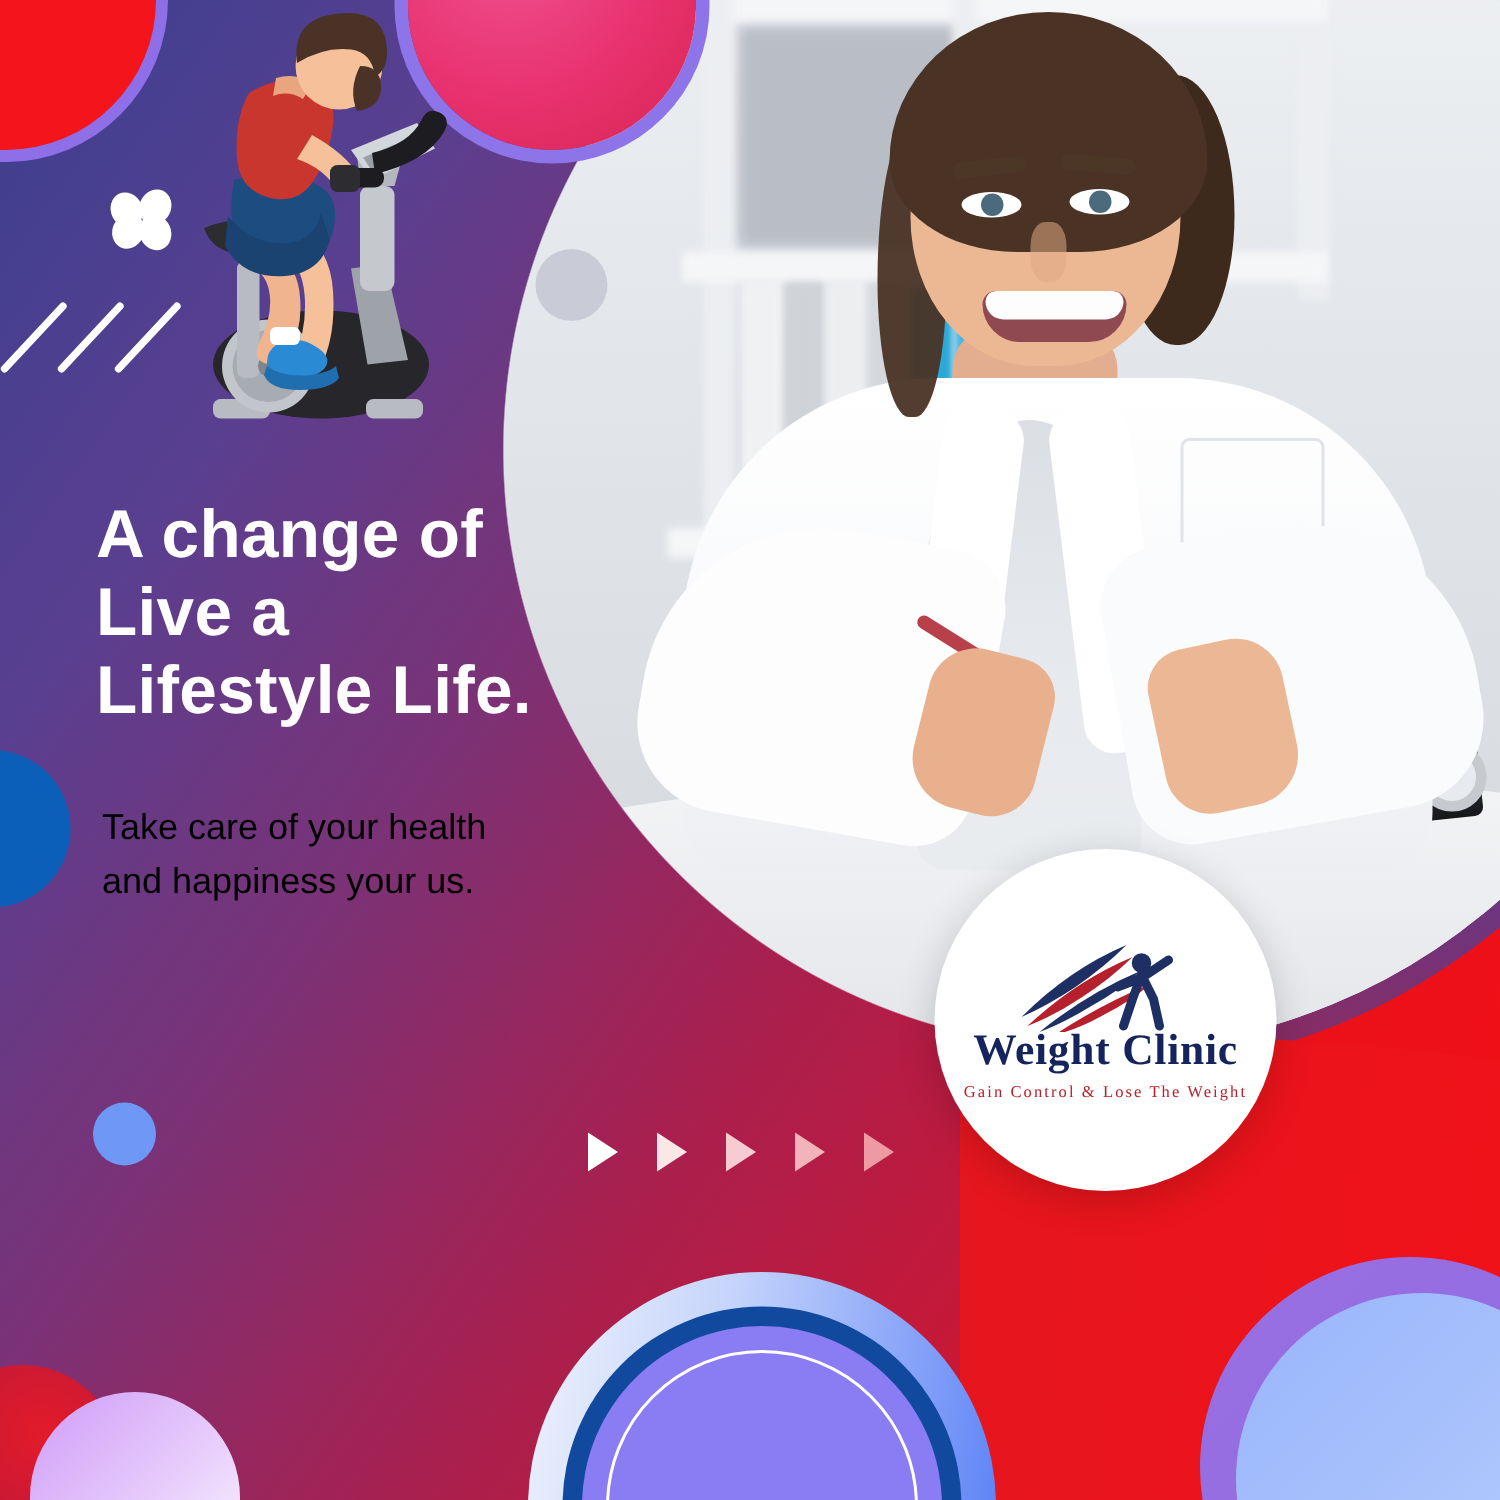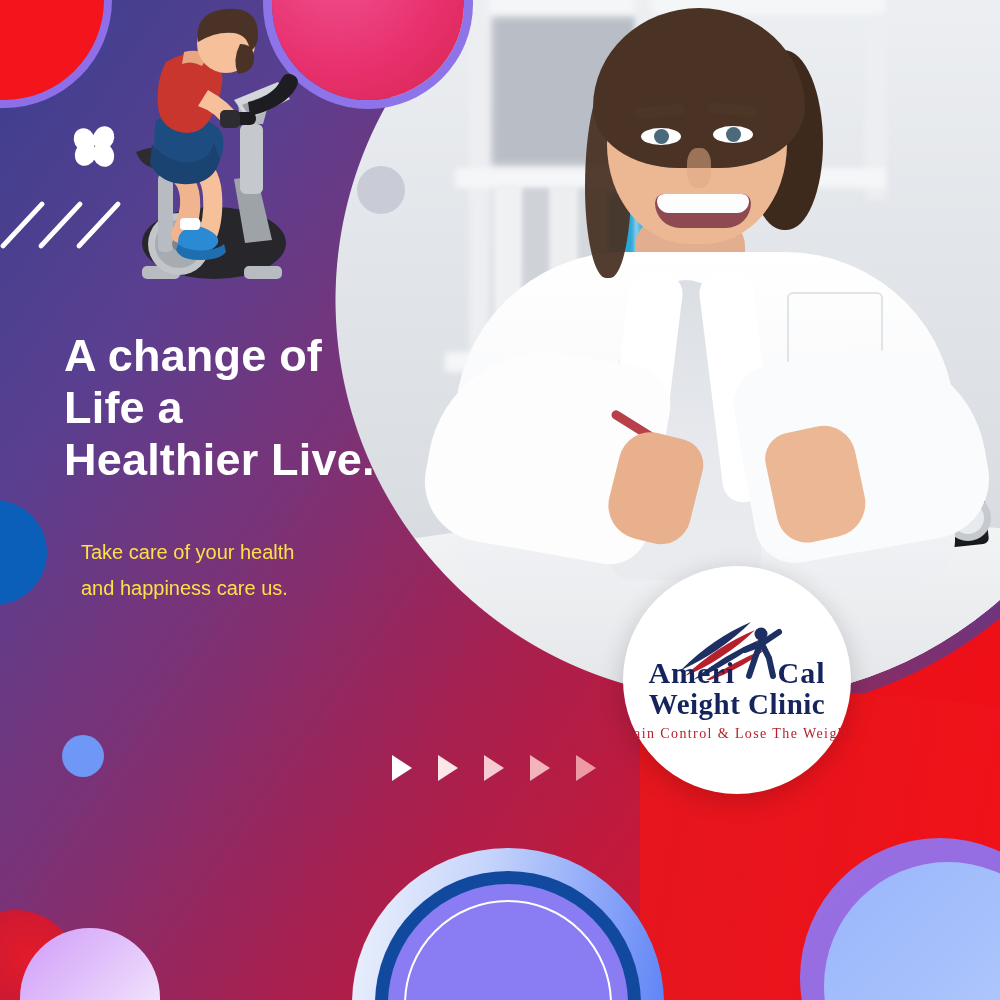--- a/index.html
+++ b/index.html
@@ -194,23 +194,23 @@
   .bike { position: absolute; left: 122px; top: 4px; width: 205px; height: 285px; }
 
   .headline {
     position: absolute; left: 64px; top: 288px; width: 400px;
     color: #ffffff;
     font-size: 45px; line-height: 52px; font-weight: 700;
     letter-spacing: .2px;
     margin-top: 42px;
   }
   .subhead {
-    position: absolute; left: 81px; top: 534px; width: 360px;
-    color: #fde047;
-    font-size: 20px; line-height: 36px; font-weight: 500;
+    position: absolute; left: 68px; top: 534px; width: 360px;
+    color: #000000;
+    font-size: 24px; line-height: 36px; font-weight: 500;
   }
 
   .arrows { position: absolute; left: 392px; top: 755px; display: flex; gap: 26px; }
   .arrows i { display: block; width: 0; height: 0;
               border-top: 13px solid transparent; border-bottom: 13px solid transparent; }
   .a1 { border-left: 20px solid #ffffff; }
   .a2 { border-left: 20px solid #fbe6e8; }
   .a3 { border-left: 20px solid #f7ccd1; }
   .a4 { border-left: 20px solid #f2b3ba; }
   .a5 { border-left: 20px solid #ee9aa4; }
@@ -240,21 +240,21 @@
     font-weight: 700; line-height: 1; white-space: nowrap;
     margin-top: -18px;
   }
   .logo-line2 {
     font-family: "Liberation Serif", serif;
     font-size: 29px; letter-spacing: .5px; color: #16245e;
     font-weight: 700; line-height: 1.15; white-space: nowrap;
   }
   .logo-tag {
     font-family: "Liberation Serif", serif;
-    font-size: 14px; letter-spacing: 1.4px; color: #b5202c;
+    font-size: 11px; letter-spacing: 1.4px; color: #b5202c;
     margin-top: 5px; white-space: nowrap;
   }
 </style>
 </head>
 <body>
 
 <div id="poster">
 
   <div class="bg-red"></div>
 
@@ -385,27 +385,27 @@
     <path d="M76 38 q-4 -30 28 -33 q32 -3 32 26 q0 12 -8 16 q-2 -16 -16 -18 q-18 -2 -36 9 z" fill="#4a3326"></path>
     <path d="M118 40 q14 0 14 14 q0 14 -16 16 q-6 -14 2 -30 z" fill="#4a3326"></path>
 
     <path d="M62 226 q14 -8 28 2 q10 7 4 14 q-8 8 -26 6 q-12 -2 -12 -10 q0 -8 6 -12 z" fill="#2a8ad4"></path>
     <path d="M56 240 q10 8 30 6 q12 -2 16 -6 l2 8 q-6 8 -26 8 q-20 0 -24 -10 z" fill="#1f6fb0"></path>
     <rect x="58" y="214" width="20" height="12" rx="4" fill="#ffffff"></rect>
   </svg>
 
   <div class="headline">
     <div>A change of</div>
-    <div>Life a</div>
-    <div>Healthier Live.</div>
+    <div>Live a</div>
+    <div>Lifestyle Life.</div>
   </div>
 
   <div class="subhead">
     <div>Take care of your health</div>
-    <div>and happiness care us.</div>
+    <div>and happiness your us.</div>
   </div>
 
   <div class="arrows">
     <i class="a1"></i>
     <i class="a2"></i>
     <i class="a3"></i>
     <i class="a4"></i>
     <i class="a5"></i>
   </div>
 
@@ -413,20 +413,17 @@
   <div class="logo-badge">
     <svg class="logo-mark" viewBox="0 0 120 62">
       <path d="M4 52 Q36 20 74 4 Q60 18 40 32 Q22 44 4 52 Z" fill="#1d2f63"></path>
       <path d="M8 58 Q40 28 78 12 Q64 26 44 39 Q26 51 8 58 Z" fill="#b5202c"></path>
       <path d="M16 62 Q48 36 84 21 Q70 34 50 45 Q32 56 16 62 Z" fill="#1d2f63"></path>
       <path d="M26 64 Q56 44 90 30 Q76 42 58 51 Q42 60 26 64 Z" fill="#b5202c"></path>
       <circle cx="84" cy="16" r="6.5" fill="#1d2f63"></circle>
       <path d="M84 24 L78 40 L72 58 M84 24 L92 40 L96 58" stroke="#1d2f63" stroke-width="6" fill="none" stroke-linecap="round"></path>
       <path d="M68 32 L84 26 L102 14" stroke="#1d2f63" stroke-width="6" fill="none" stroke-linecap="round"></path>
     </svg>
-    <div class="logo-line1">
-      <span>Ameri</span><span>&nbsp;&nbsp;&nbsp;&nbsp;&nbsp;</span><span>Cal</span>
-    </div>
     <div class="logo-line2">Weight Clinic</div>
     <div class="logo-tag">Gain Control &amp; Lose The Weight</div>
   </div>
 
 </div>
 
 </body></html>

